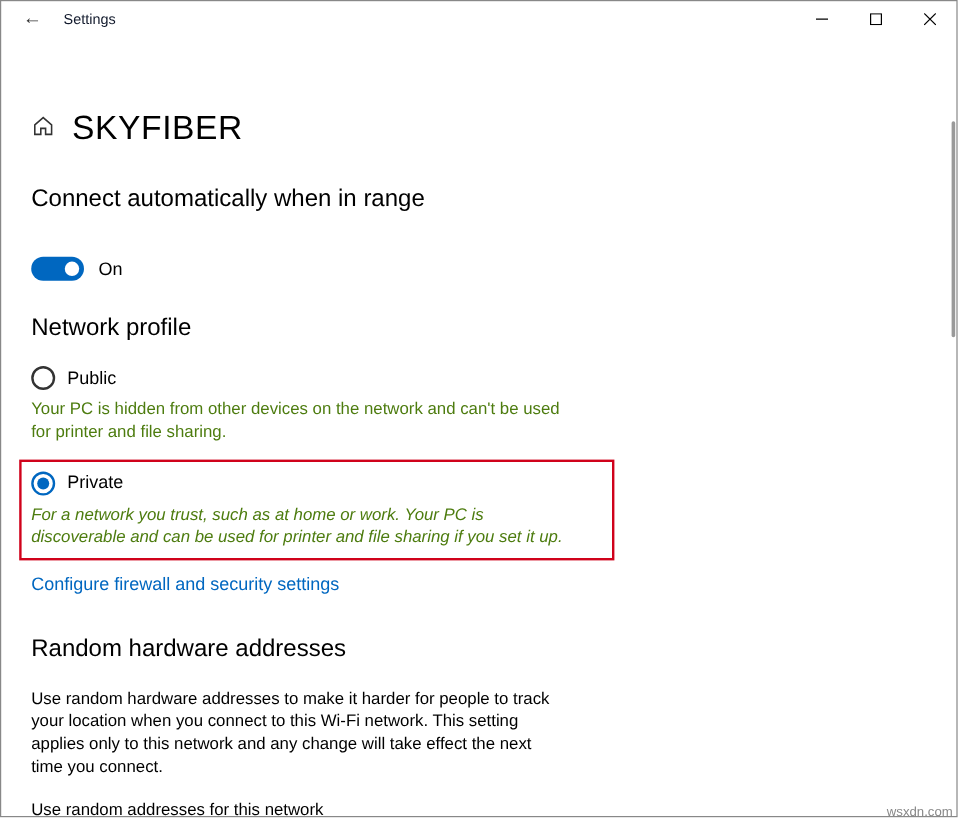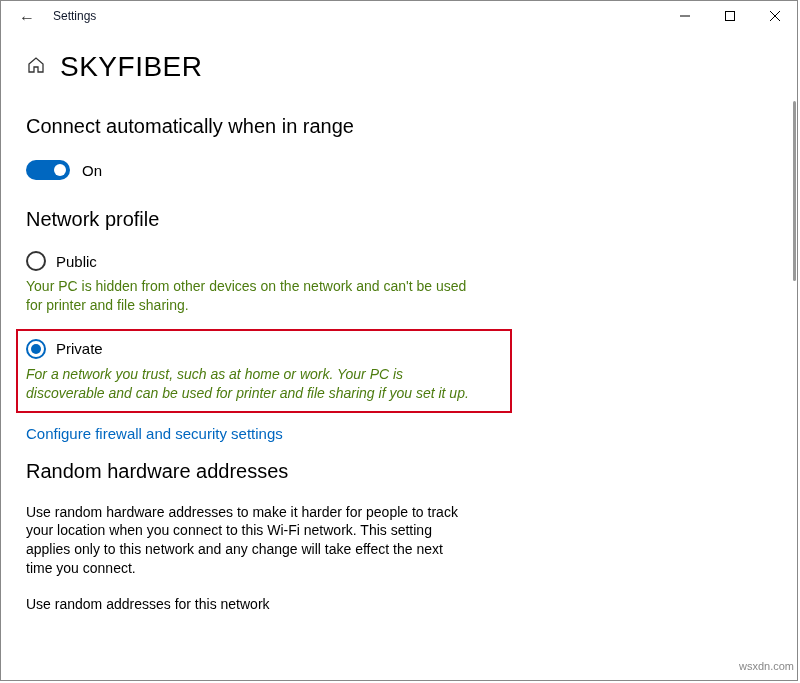--- a/index.html
+++ b/index.html
@@ -56,35 +56,36 @@
     .content {
       padding: 20px 25px 0 25px;
       height: calc(100% - 30px);
       overflow: hidden;
       position: relative;
     }
     .page-header {
       display: flex;
       align-items: center;
       margin-bottom: 32px;
+      margin-top: 40px;
     }
     .home-icon {
       font-size: 18px;
       margin-right: 14px;
       color: #333;
     }
     .page-title {
       font-size: 28px;
       font-weight: 400;
       letter-spacing: 0.5px;
     }
     .section-title-sm {
       font-size: 20px;
       font-weight: 400;
-      margin-bottom: 22px;
+      margin-bottom: 36px;
     }
     .section-title {
       font-size: 20px;
       font-weight: 400;
       margin-top: 28px;
       margin-bottom: 20px;
     }
     .toggle-row {
       display: flex;
       align-items: center;
@@ -173,21 +174,21 @@
       right: 1px;
       top: 100px;
       width: 3px;
       height: 180px;
       background: #999;
       border-radius: 2px;
     }
     .watermark {
       position: absolute;
       right: 6px;
-      bottom: 11px;
+      bottom: 0;
       font-size: 11px;
       color: #888;
     }
   </style>
 </head>
 <body>
 
 <div class="window">
 
   <div class="titlebar">
@@ -247,21 +248,21 @@
             <span class="radio-dot"></span>
           </span>
           <span class="radio-label">Private</span>
         </div>
         <div class="radio-desc">For a network you trust, such as at home or work. Your PC is discoverable and can be used for printer and file sharing if you set it up.</div>
       </div>
 
       <span class="link">Configure firewall and security settings</span>
     </div>
 
-    <div class="section-title" style="margin-top:18px">Random hardware addresses</div>
+    <div class="section-title" style="margin-top:34px">Random hardware addresses</div>
     <div class="desc-text">Use random hardware addresses to make it harder for people to track your location when you connect to this Wi-Fi network. This setting applies only to this network and any change will take effect the next time you connect.</div>
     <div class="field-label">Use random addresses for this network</div>
 
   </div>
 
   <div class="scrollbar-track"></div>
 
 </div>
 
 <div class="watermark">wsxdn.com</div>

